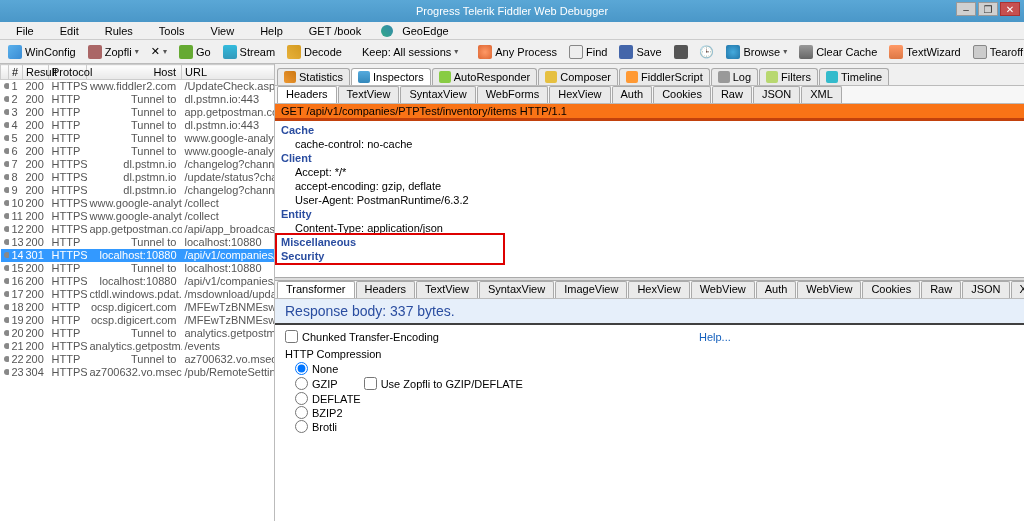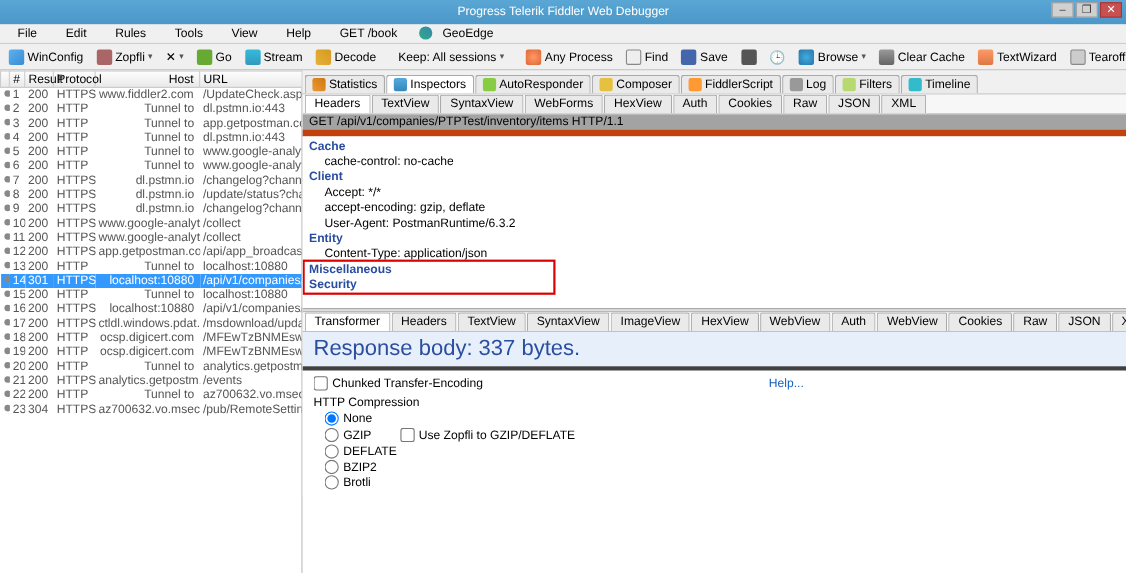--- a/index.html
+++ b/index.html
@@ -33,28 +33,28 @@
 .tabbar { display:flex; background:#f0f0f0; border-bottom:1px solid #bbb; height:22px; align-items:end; padding:0 2px; gap:1px; flex-wrap:nowrap; overflow:hidden;}
 .tab { padding:2px 6px; border:1px solid #aaa; border-bottom:none; background:#eaeaea; border-radius:3px 3px 0 0; display:inline-flex; align-items:center; gap:3px; white-space:nowrap; font-size:11px;}
 .tab.active { background:#fff;}
 .tab .ti { width:12px; height:12px; display:inline-block; border-radius:2px;}
 .ti-stat{background:linear-gradient(45deg,#e93,#c71);} .ti-insp{background:linear-gradient(#5ad,#38b);} .ti-auto{background:#8c4;border-radius:50%;} .ti-comp{background:#e6c040;} .ti-fs{background:#f93;} .ti-log{background:#999;} .ti-filt{background:#b8d870;} .ti-tl{background:#3bc;}
 .subtabs { display:flex; background:#f7f7f7; border-bottom:1px solid #bbb; height:18px; padding:0 2px; gap:1px;}
 .stab { padding:1px 8px; border:1px solid #aaa; border-bottom:none; background:#eaeaea; border-radius:2px 2px 0 0;}
 .stab.active{ background:#fff;}
 .reqhdr-bar { background:#0a3d5c; color:#fff; padding:1px 6px; display:flex; font-size:11px;}
 .reqhdr-bar .raw { margin-left:auto; color:#f5c242;}
-.reqline { background:#a3a3a3; padding:1px 6px; border-bottom:6px solid #c2410c;}
+.reqline { background:#f97316; padding:1px 6px; border-bottom:3px solid #c2410c;}
 .hdrs { background:#fff; padding:2px 6px; line-height:14px; position:relative; height:156px; overflow:hidden;}
 .hdrs b { color:#2a4da0; font-weight:bold;}
 .hdrs .k { padding-left:14px;}
 .redbox { position:absolute; border:2px solid #d00; pointer-events:none;}
 .splith { height:4px; background:#ddd; border-top:1px solid #aaa; border-bottom:1px solid #aaa;}
 .resp-tabs { display:flex; background:#f7f7f7; border-bottom:1px solid #bbb; height:18px; padding:0 2px; gap:1px;}
-.resp-body { background:#e6effa; padding:4px 10px; color:#2a4da0; font-size:20px; border-bottom:4px solid #404040;}
+.resp-body { background:#e6effa; padding:4px 10px; color:#2a4da0; font-size:14px; border-bottom:2px solid #404040;}
 .transformer { padding:4px 10px; background:#fff;}
 .transformer label { display:flex; align-items:center; gap:4px; margin:1px 0;}
 .transformer .group { margin:2px 0 2px 10px;}
 .transformer .help { color:#1560bd; margin-left:260px;}
 .transformer .topline { display:flex; align-items:center;}
 </style>
 </head>
 <body>
 
 <div class="titlebar">

